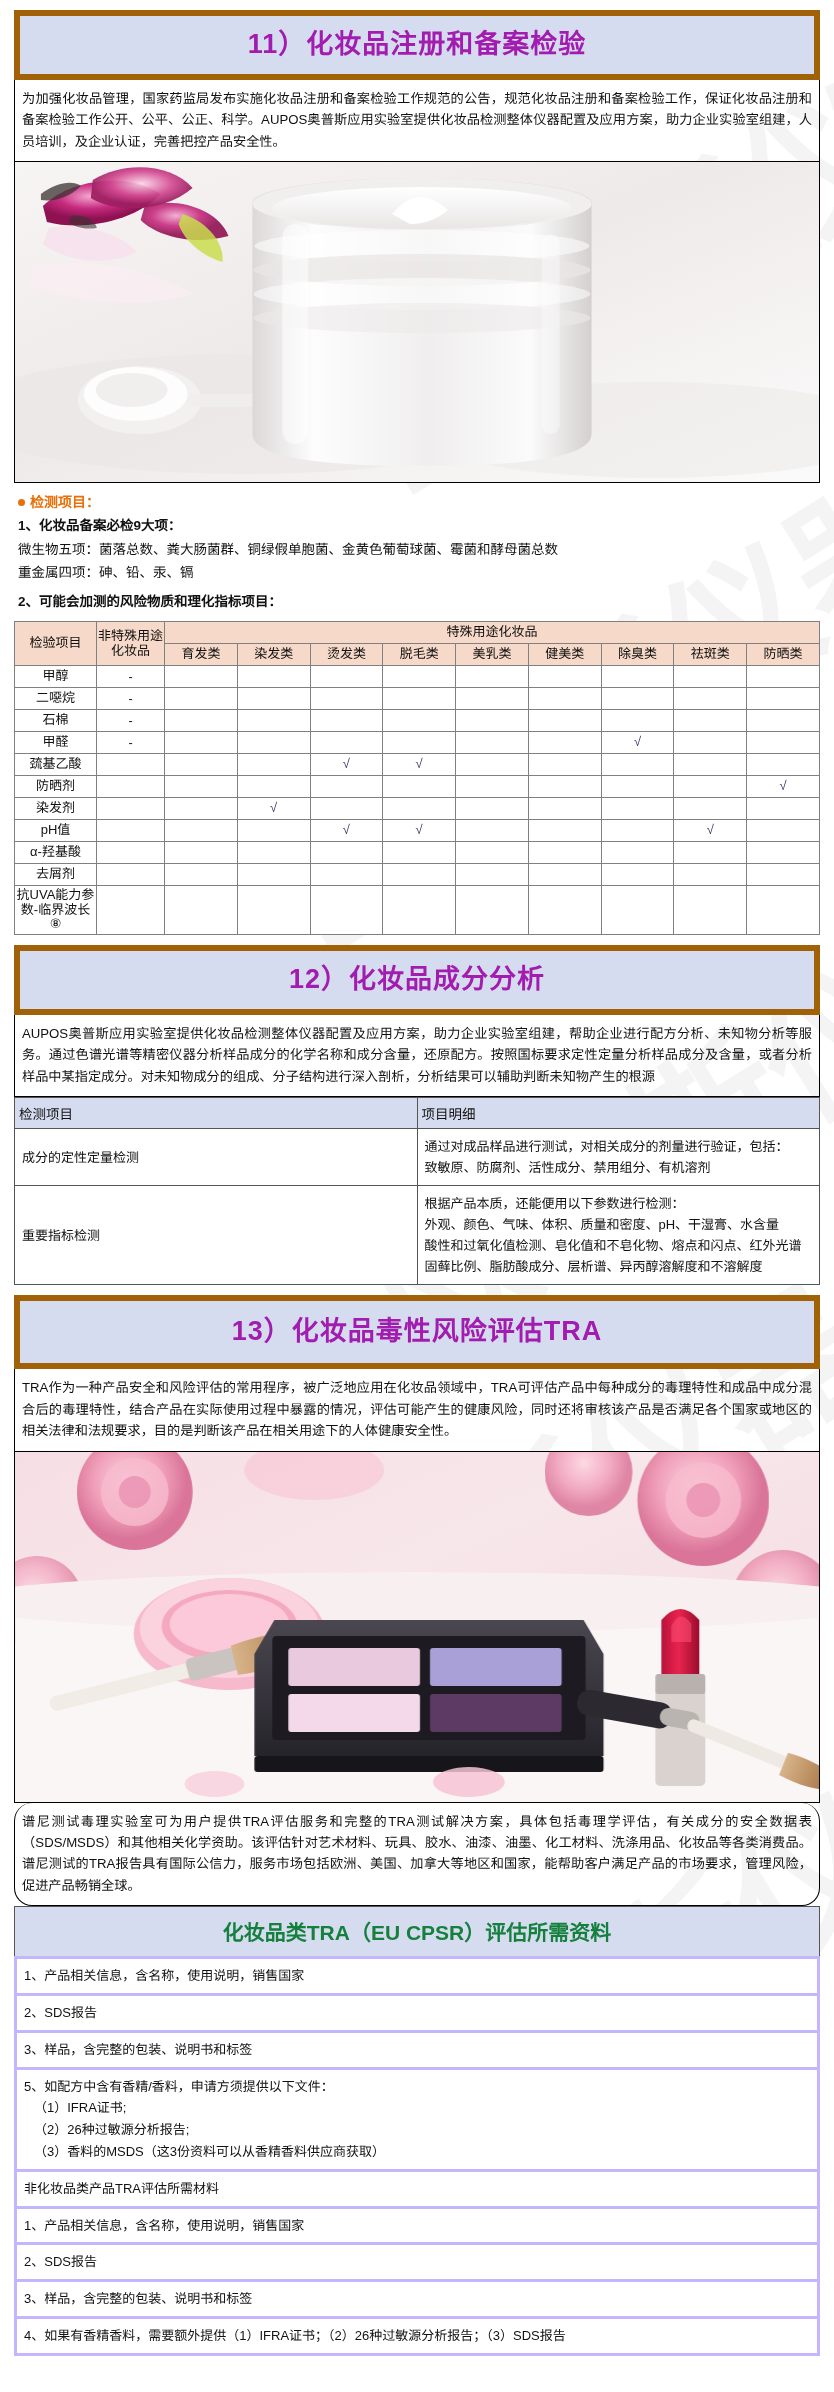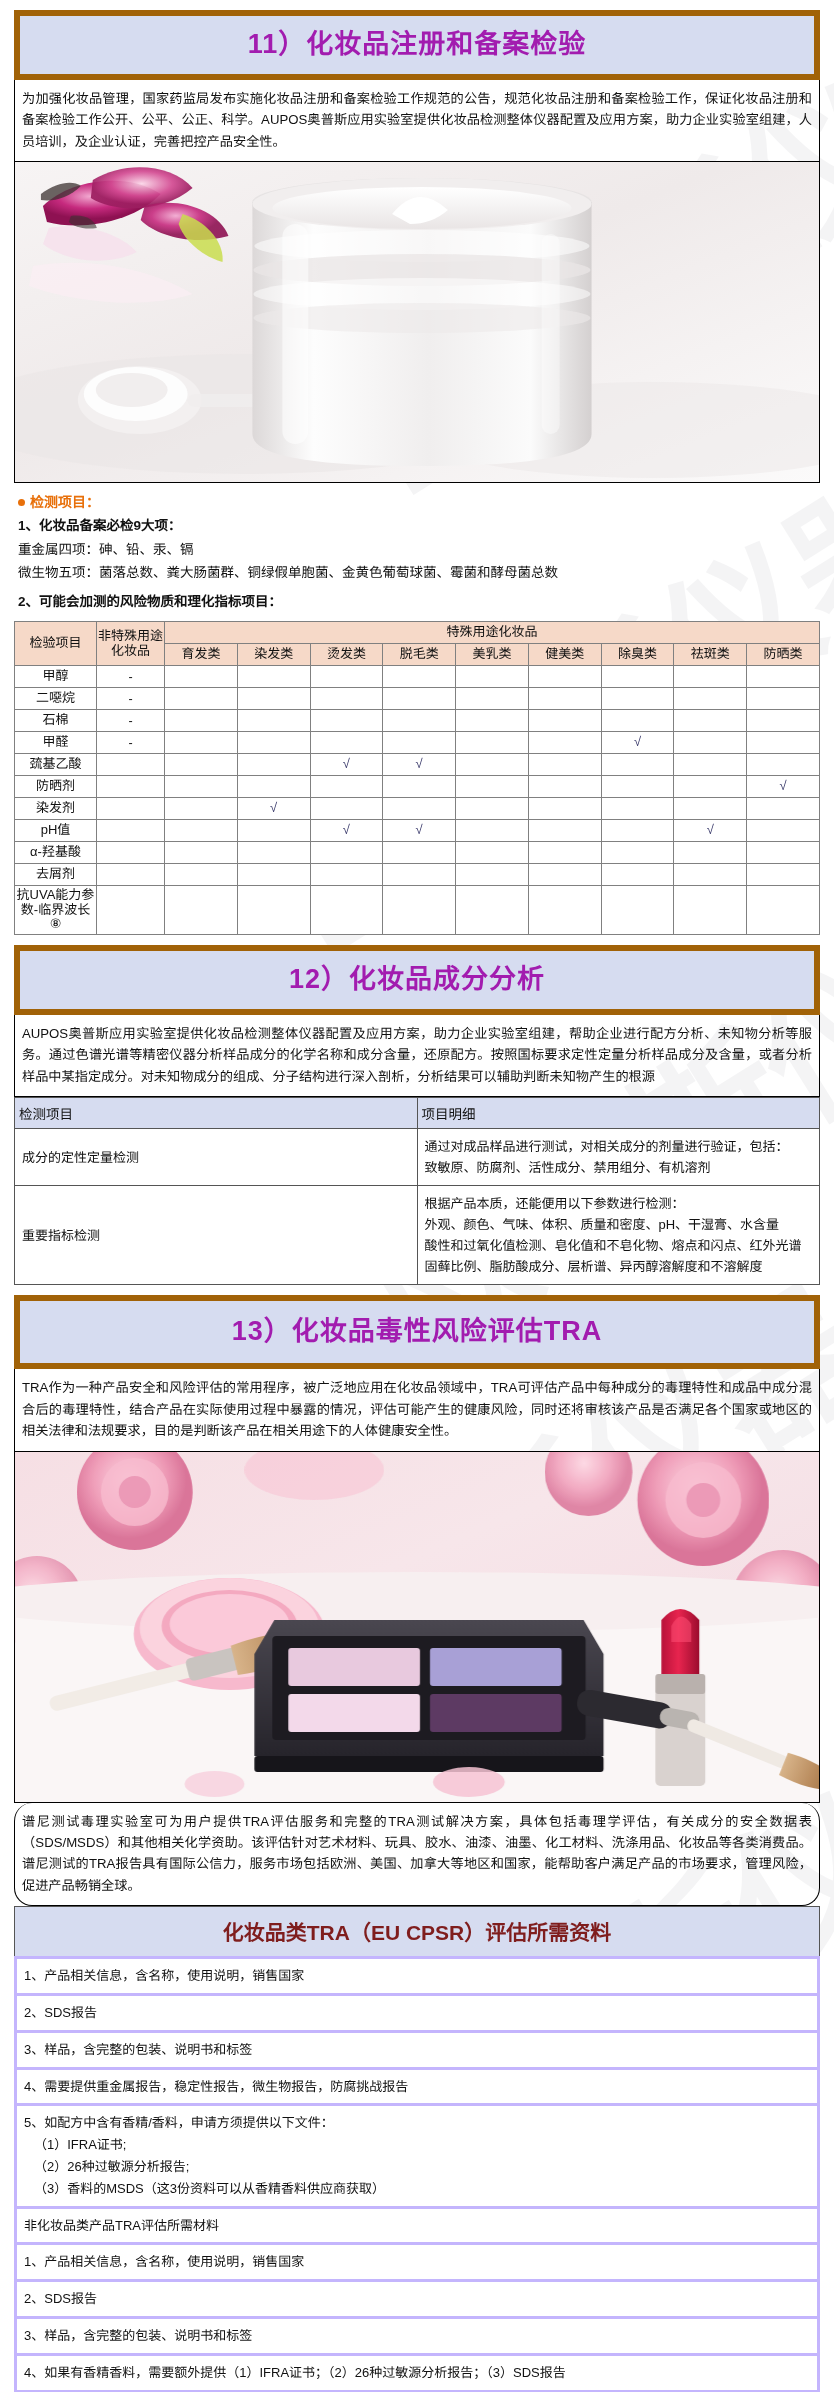--- a/index.html
+++ b/index.html
@@ -179,21 +179,21 @@
   
   .req-title{
     background:#d6dcf0;
     border:1px solid #555;
     border-bottom:none;
     text-align:center;
     font-size:21px;
     font-weight:bold;
     padding:9px 4px 10px 4px;
     box-sizing:border-box;
-    color:#7f1d1d;
+    color:#15803d;
   }
   table.reqs{
     border-collapse:collapse;
     width:100%;
     table-layout:fixed;
     font-size:13px;
     background:#fff;
   }
   table.reqs td{
     border:3px solid #c4b5fd;
@@ -292,22 +292,22 @@
           </g>
         </svg>
       </div>
     </div>
 
     <div class="notes">
       <div>
         <span class="bullet"></span><span class="orange">检测项目：</span>
       </div>
       <div class="b">1、化妆品备案必检9大项：</div>
+      <div>微生物五项：菌落总数、粪大肠菌群、铜绿假单胞菌、金黄色葡萄球菌、霉菌和酵母菌总数</div>
       <div>重金属四项：砷、铅、汞、镉</div>
-      <div>微生物五项：菌落总数、粪大肠菌群、铜绿假单胞菌、金黄色葡萄球菌、霉菌和酵母菌总数</div>
       <div class="spacer6"></div>
       <div class="b">2、可能会加测的风险物质和理化指标项目：</div>
       <div class="spacer6"></div>
     </div>
 
     <table class="risk">
       <colgroup>
         <col class="col-item">
           <col class="col-nonspec">
         <col>
@@ -629,25 +629,20 @@
               <span class="cellline">2、SDS报告</span>
             </td>
           </tr>
           <tr>
             <td>
               <span class="cellline">3、样品，含完整的包装、说明书和标签</span>
             </td>
           </tr>
           <tr>
             <td>
-              <span class="cellline">4、需要提供重金属报告，稳定性报告，微生物报告，防腐挑战报告</span>
-            </td>
-          </tr>
-          <tr>
-            <td>
               <span class="cellline">5、如配方中含有香精/香料，申请方须提供以下文件：</span>
               <span class="cellline sub">（1）IFRA证书;</span>
               <span class="cellline sub">（2）26种过敏源分析报告;</span>
               <span class="cellline sub">（3）香料的MSDS（这3份资料可以从香精香料供应商获取）</span>
             </td>
           </tr>
           <tr>
             <td>非化妆品类产品TRA评估所需材料</td>
           </tr>
           <tr>

